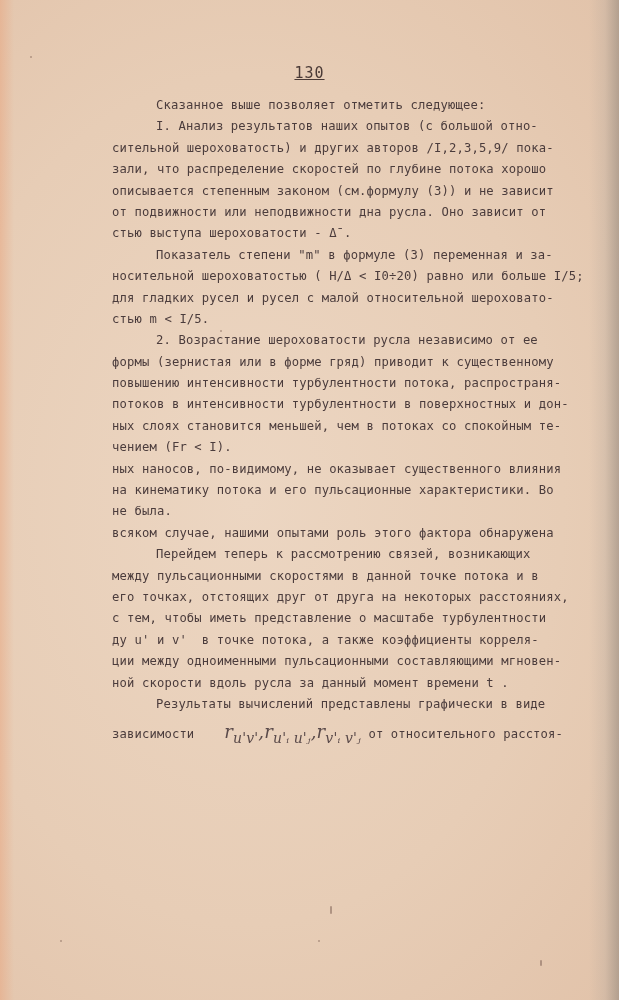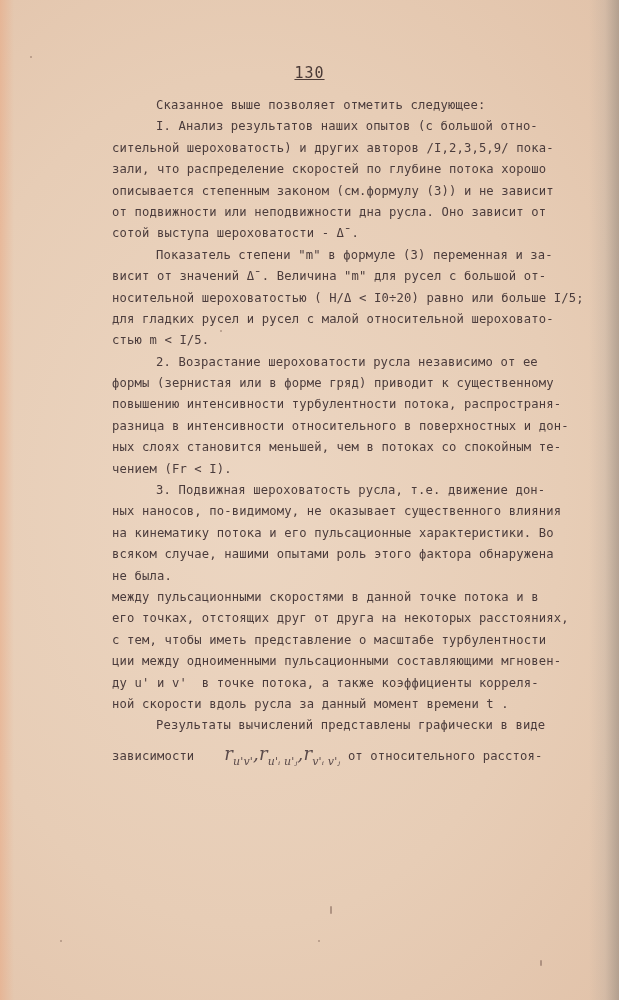--- a/index.html
+++ b/index.html
@@ -25,59 +25,58 @@
     color: #4b3c3c;
     font-size: 12.2px;
     line-height: 21.4px;
     letter-spacing: 0.15px;
     margin-left: 8px;
   }
   .line { display: block; white-space: pre; height: 21.4px; }
   .indent { padding-left: 44px; }
   .formula-line { height: 26px; line-height: 26px; margin-top: 4px; }
   .math-big { font-size: 18px; font-style: italic; font-family: "DejaVu Serif", serif; color: #5a4a4a; }
-  .math-big sub { font-size: 11px; }
+  .math-big sub { font-size: 14px; }
   .speck { position: absolute; width: 2px; height: 2px; background: #8a6e60; border-radius: 1px; opacity: 0.6; }
 </style>
 </head>
 <body>
 
 <div class="paper"></div>
 
 <div class="page-number">130</div>
 
 <div class="text-block">
   <span class="line indent">Сказанное выше позволяет отметить следующее:</span>
   <span class="line indent">I. Анализ результатов наших опытов (с большой отно-</span>
   <span class="line">сительной шероховатость) и других авторов /I,2,3,5,9/ пока-</span>
   <span class="line">зали, что распределение скоростей по глубине потока хорошо</span>
   <span class="line">описывается степенным законом (см.формулу (3)) и не зависит</span>
   <span class="line">от подвижности или неподвижности дна русла. Оно зависит от</span>
-  <span class="line">сотой выступа шероховатости - Δ̄ .</span>
+  <span class="line">стью выступа шероховатости - Δ̄ .</span>
   <span class="line indent">Показатель степени "m" в формуле (3) переменная и за-</span>
-  <span class="line">висит от значений Δ̄ . Величина "m" для русел с большой от-</span>
   <span class="line">носительной шероховатостью ( H/Δ &lt; I0÷20) равно или больше I/5;</span>
   <span class="line">для гладких русел и русел с малой относительной шероховато-</span>
   <span class="line">стью m &lt; I/5.</span>
   <span class="line indent">2. Возрастание шероховатости русла независимо от ее</span>
   <span class="line">формы (зернистая или в форме гряд) приводит к существенному</span>
   <span class="line">повышению интенсивности турбулентности потока, распространя-</span>
-  <span class="line">разница в интенсивности относительного в поверхностных и дон-</span>
+  <span class="line">потоков в интенсивности турбулентности в поверхностных и дон-</span>
   <span class="line">ных слоях становится меньшей, чем в потоках со спокойным те-</span>
   <span class="line">чением (Fr &lt; I).</span>
-  <span class="line indent">3. Подвижная шероховатость русла, т.е. движение дон-</span>
   <span class="line">ных наносов, по-видимому, не оказывает существенного влияния</span>
   <span class="line">на кинематику потока и его пульсационные характеристики. Во</span>
+  <span class="line">не была.</span>
   <span class="line">всяком случае, нашими опытами роль этого фактора обнаружена</span>
-  <span class="line">не была.</span>
+  <span class="line indent">Перейдем теперь к рассмотрению связей, возникающих</span>
   <span class="line">между пульсационными скоростями в данной точке потока и в</span>
   <span class="line">его точках, отстоящих друг от друга на некоторых расстояниях,</span>
   <span class="line">с тем, чтобы иметь представление о масштабе турбулентности</span>
+  <span class="line">ду u' и v'  в точке потока, а также коэффициенты корреля-</span>
   <span class="line">ции между одноименными пульсационными составляющими мгновен-</span>
-  <span class="line">ду u' и v'  в точке потока, а также коэффициенты корреля-</span>
   <span class="line">ной скорости вдоль русла за данный момент времени t .</span>
   <span class="line indent">Результаты вычислений представлены графически в виде</span>
   <span class="line formula-line"><span>зависимости</span>    <span class="math-big"><span>r</span><sub>u'v'</sub><span>,</span><span>r</span><sub>u'ᵢ u'ⱼ</sub><span>,</span><span>r</span><sub>v'ᵢ v'ⱼ</sub></span> <span>от относительного расстоя-</span></span>
 </div>
 
 <div class="speck" style="left:30px;top:56px"></div>
 <div class="speck" style="left:220px;top:330px"></div>
 <div class="speck" style="left:330px;top:906px;height:8px;width:2px"></div>
 <div class="speck" style="left:60px;top:940px"></div>
 <div class="speck" style="left:318px;top:940px"></div>

